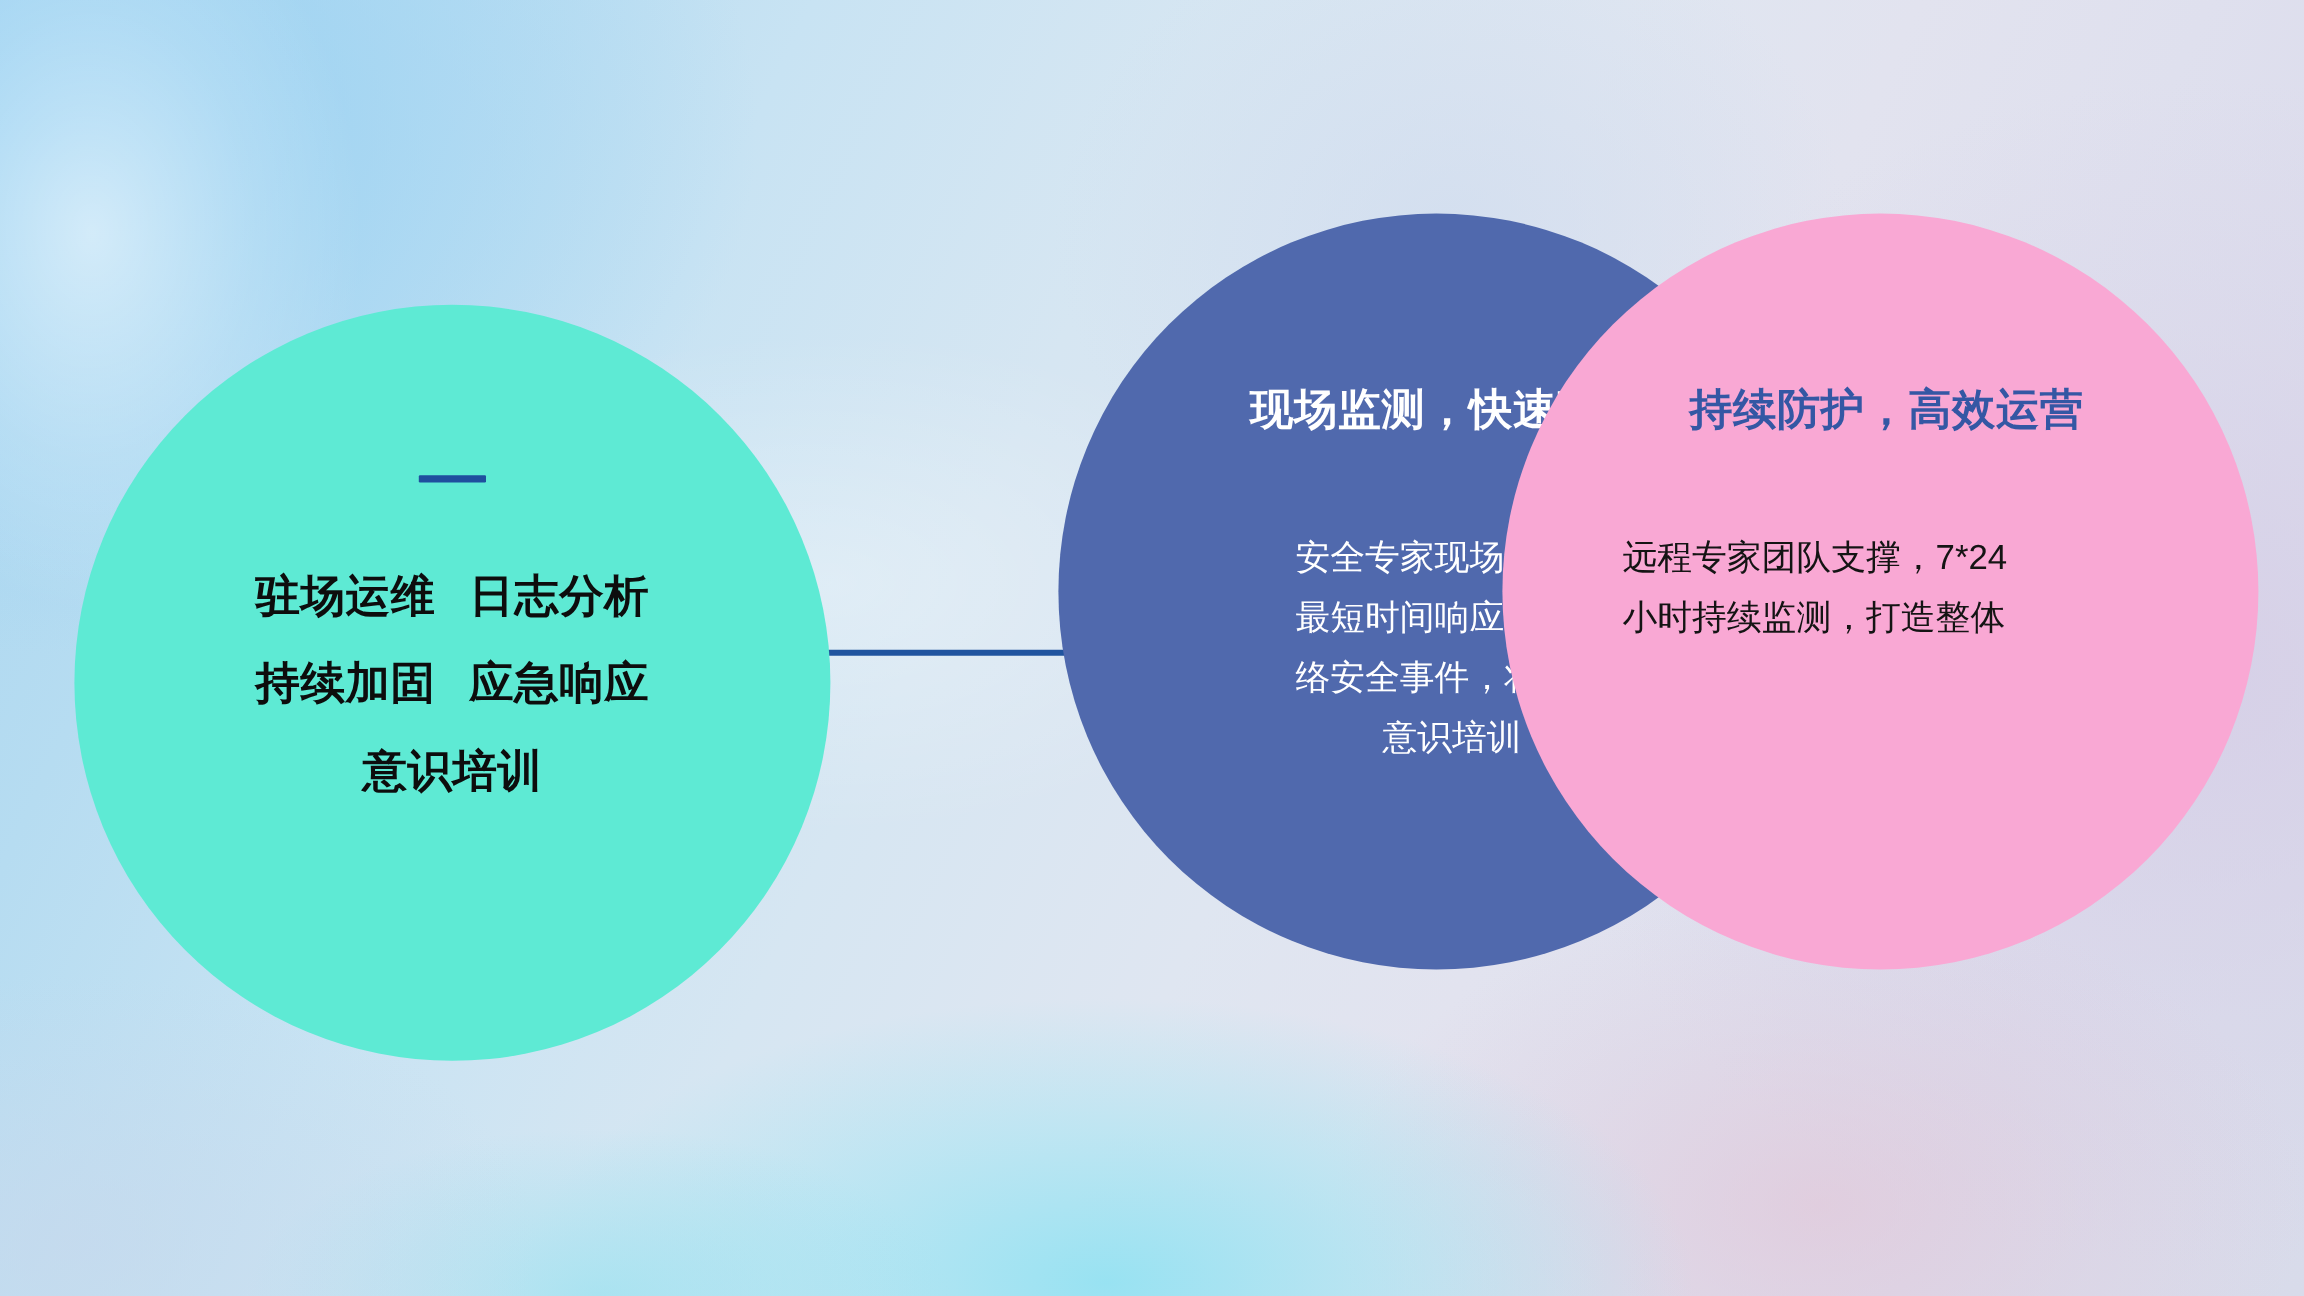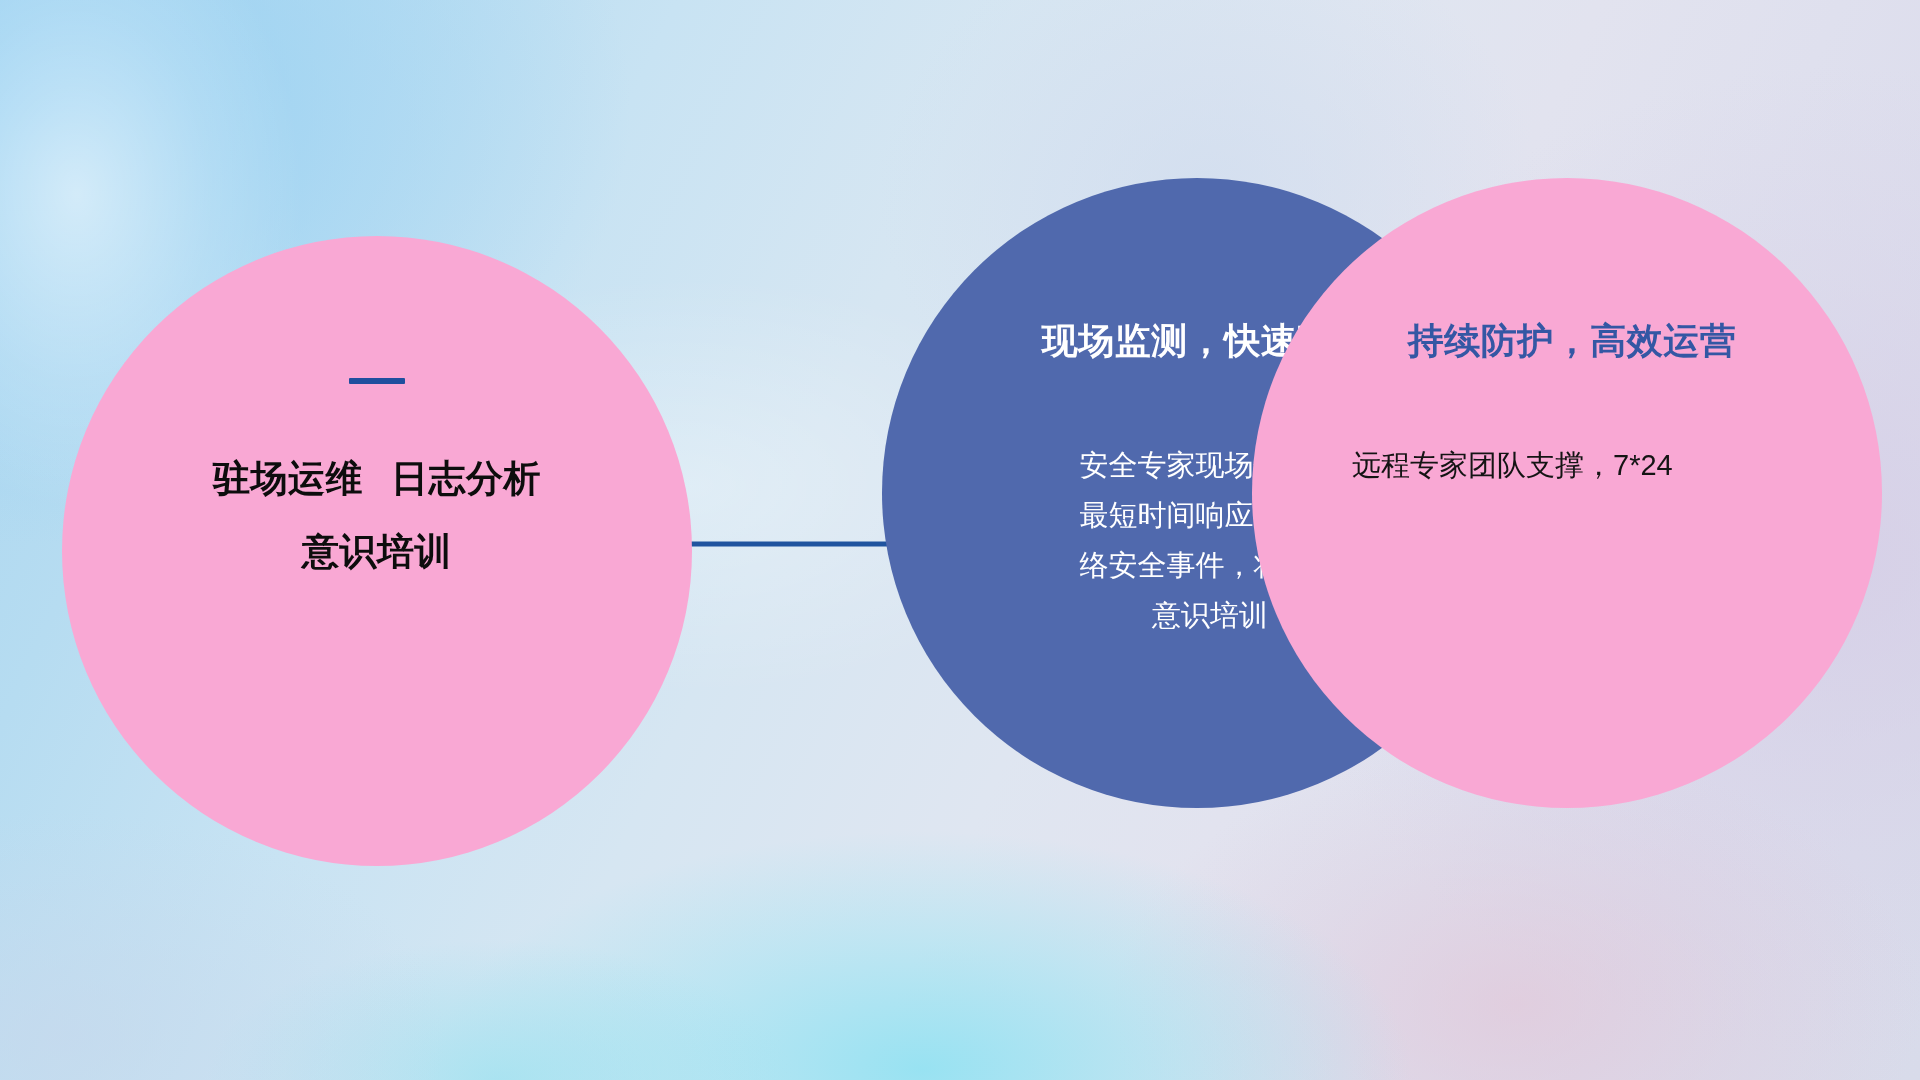--- a/index.html
+++ b/index.html
@@ -97,22 +97,22 @@
   .circle {
     position: absolute;
     border-radius: 50%;
     box-sizing: border-box;
   }
 
   #circle-left {
     width: 630px;
     height: 630px;
     left: 62px;
-    top: 236px;
-    background: #f9a8d4;
+    top: 254px;
+    background: #5eead4;
     z-index: 3;
   }
 
   #circle-middle {
     width: 630px;
     height: 630px;
     left: 882px;
     top: 178px;
     background: #5069ad;
     z-index: 4;
@@ -258,20 +258,23 @@
   <div class="circle" id="circle-left">
     <div class="left-inner">
 
       <div class="accent-dash"></div>
 
       <div class="left-lines">
         <div>
           <span>驻场运维</span><span class="kw-gap"></span><span>日志分析</span>
         </div>
         <div>
+          <span>持续加固</span><span class="kw-gap"></span><span>应急响应</span>
+        </div>
+        <div>
           <span>意识培训</span>
         </div>
       </div>
 
     </div>
   </div>
 
   <div class="circle" id="circle-middle">
     <div class="mid-inner">
 
@@ -287,18 +290,19 @@
     </div>
   </div>
 
   <div class="circle" id="circle-right">
     <div class="right-inner">
 
       <div class="right-title">持续防护，高效运营</div>
 
       <div class="right-body">
         <div>远程专家团队支撑，7*24</div>
+        <div>小时持续监测，打造整体</div>
       </div>
 
     </div>
   </div>
 
 </div>
 
 </body></html>

